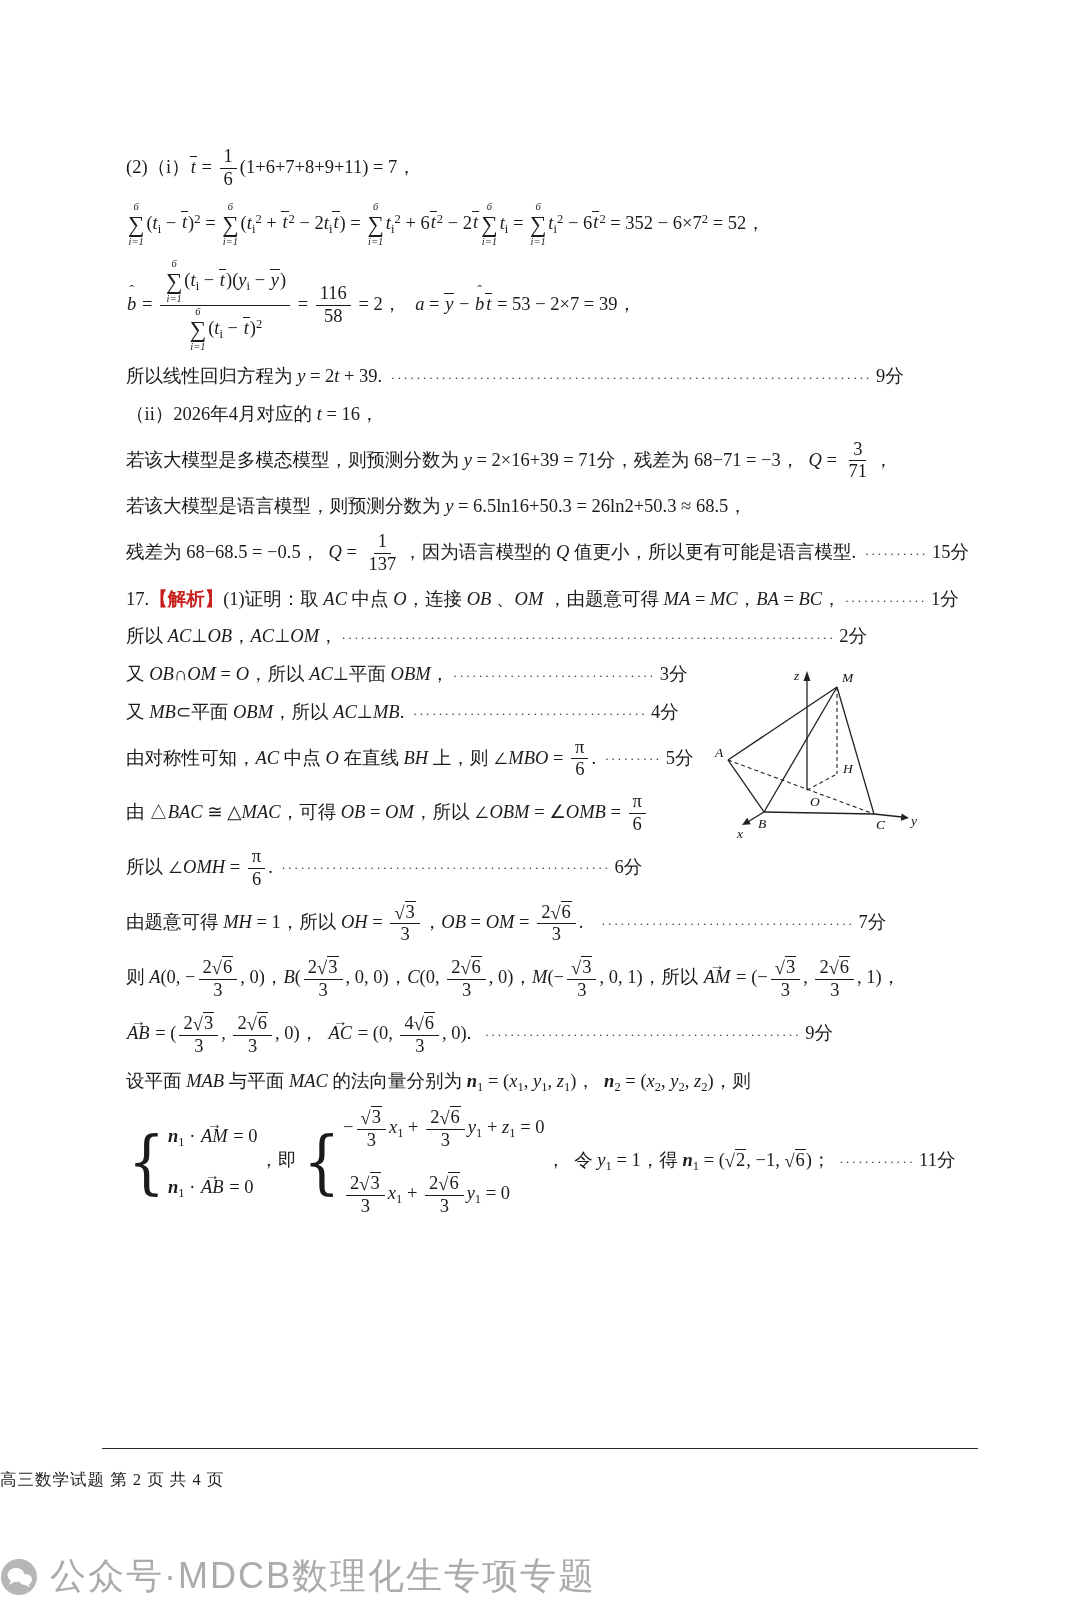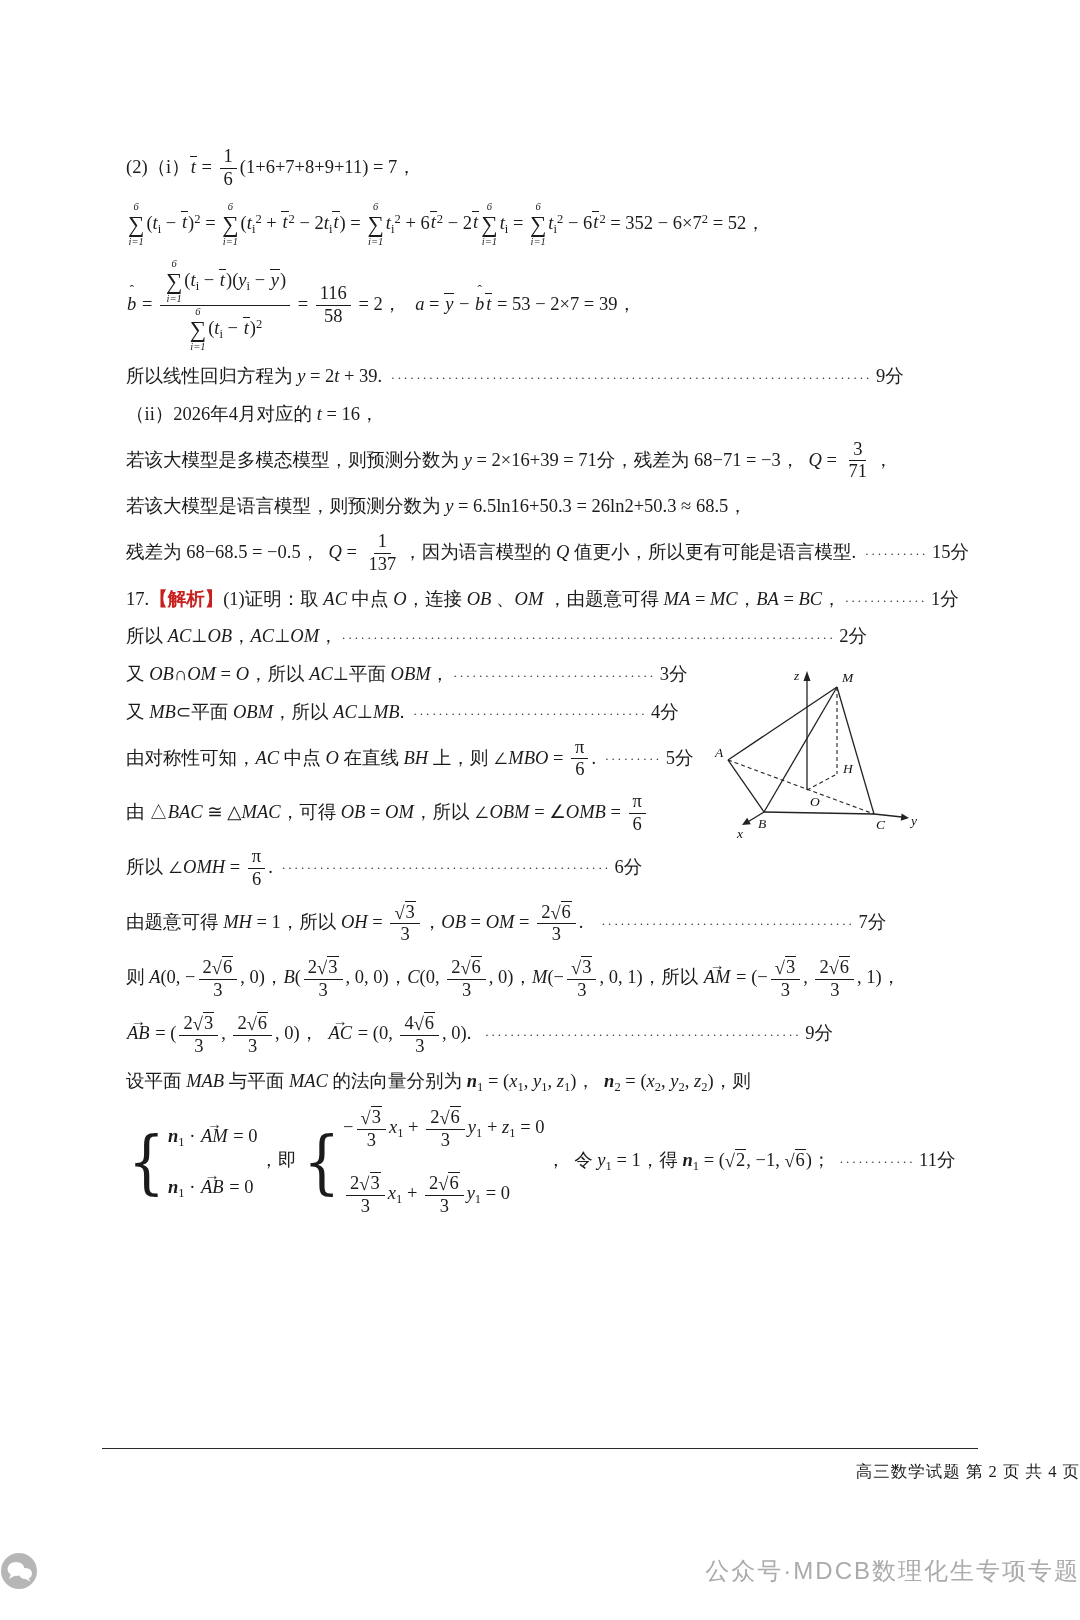--- a/index.html
+++ b/index.html
@@ -37,24 +37,24 @@
   .cs-c{display:inline-flex;flex-direction:column;gap:20px;}
   .cs-r{white-space:nowrap;}
   .figure{position:absolute;left:712px;top:662px;width:214px;height:186px;}
   .figure svg{width:100%;height:100%;}
   .fig-line{stroke:#222;stroke-width:1.3;fill:none;}
   .fig-dash{stroke:#222;stroke-width:1.1;fill:none;stroke-dasharray:4 3;}
   .fig-lab{font-family:"Liberation Serif", serif;font-style:italic;font-size:13.5px;fill:#111;}
   .fig-arrow{fill:#222;}
   .footer{position:absolute;left:0;top:1448px;width:1080px;}
   .footer-rule{margin:0 auto;width:876px;border-top:1.6px solid #2a2a2a;}
-  .footer-text{text-align:right;font-size:16.5px;margin-top:12px;letter-spacing:1px;}
+  .footer-text{text-align:left;font-size:16.5px;margin-top:20px;letter-spacing:1px;}
   .watermark{
-    position:absolute;left:0;top:1552px;width:1080px;display:flex;align-items:center;justify-content:space-between;gap:12px;
-    color:#ababab;font-family:"Liberation Sans", sans-serif;font-size:24px;letter-spacing:2px;
+    position:absolute;left:0;top:1552px;width:1080px;display:flex;align-items:center;justify-content:flex-start;gap:12px;
+    color:#ababab;font-family:"Liberation Sans", sans-serif;font-size:36px;letter-spacing:2px;
   }
   .wm-icon{width:38px;height:38px;flex:0 0 auto;}
 </style>
 </head>
 <body>
 
 <div class="content">
     <div class="line"><span class="tx">(2)（i）</span><span class="ov">t</span><span class="tx"> = </span><span class="fr">
         <span class="fr-n">1</span>
         <span class="fr-d">6</span>

